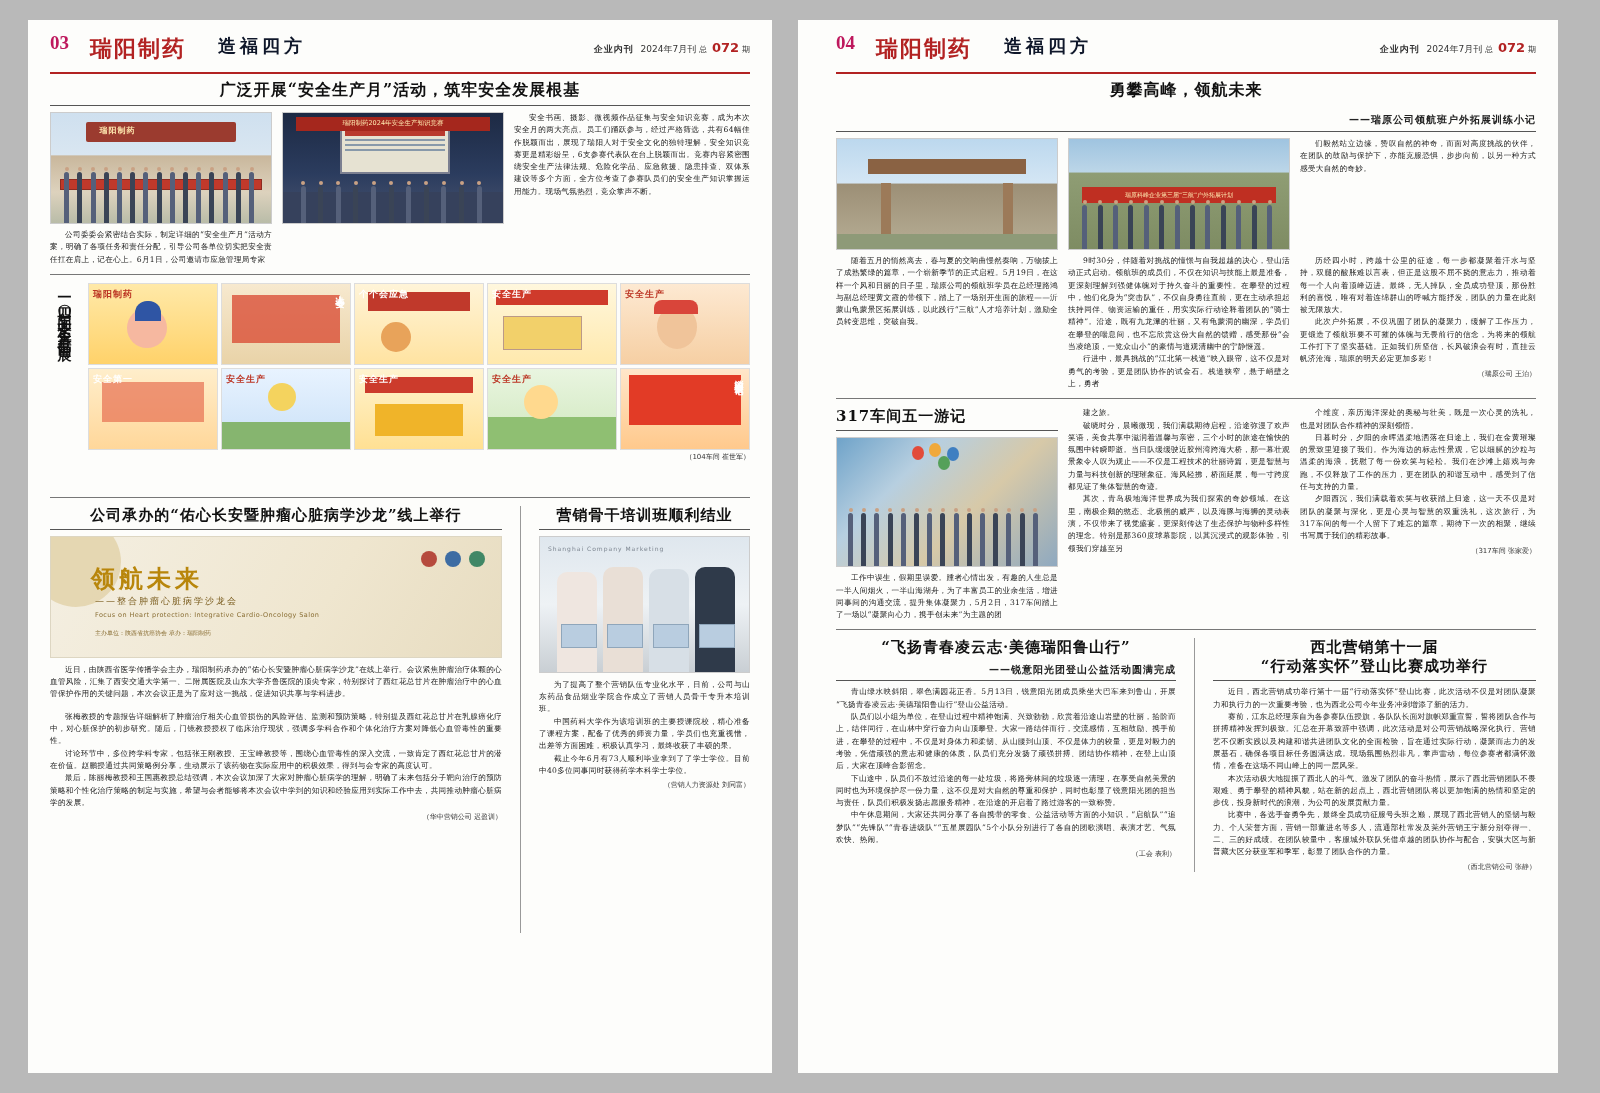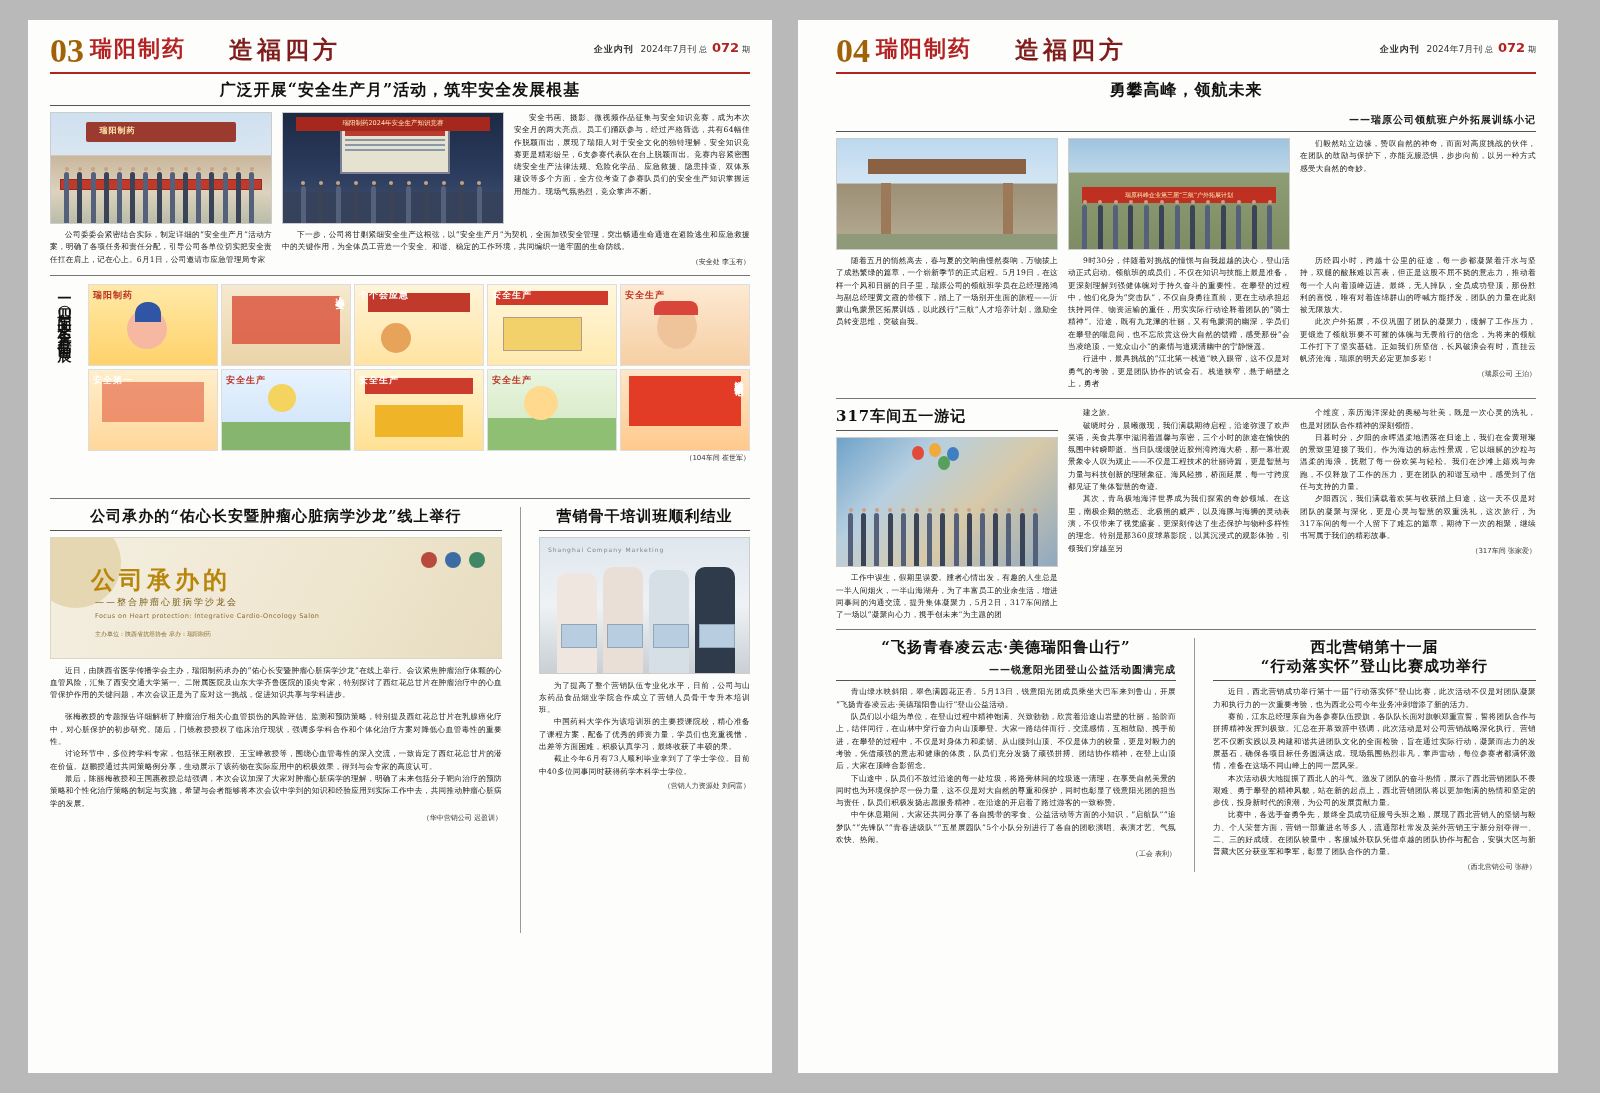--- a/index.html
+++ b/index.html
@@ -9,23 +9,23 @@
     font-family:"DejaVu Sans","Liberation Sans",sans-serif;
     overflow:hidden;
   }
   .spread{position:relative;width:1600px;height:1093px;display:flex;}
   .page{position:relative;background:#fdfdfb;width:744px;height:1053px;margin:20px 0 20px 0;}
   .page.left{margin-left:28px;}
   .page.right{margin-left:26px;padding-left:16px;}
 
   
   .masthead{position:relative;height:44px;border-bottom:2px solid #b22222;margin:8px 22px 0 22px;}
-  .mh-num{position:absolute;left:0;top:4px;font-size:34px;font-weight:bold;color:#a16207;font-family:"Liberation Serif",serif;}
+  .mh-num{position:absolute;left:0;top:4px;font-size:19px;font-weight:bold;color:#be185d;font-family:"Liberation Serif",serif;}
   .mh-name{position:absolute;left:40px;top:6px;font-size:22px;font-weight:bold;color:#b22222;letter-spacing:2px;font-family:"DejaVu Serif","Liberation Serif",serif;}
-  .mh-slogan{position:absolute;left:179px;top:6px;font-size:24px;font-weight:bold;color:#7f1d1d;letter-spacing:4px;font-family:"DejaVu Serif","Liberation Serif",serif;}
+  .mh-slogan{position:absolute;left:168px;top:6px;font-size:18px;font-weight:bold;color:#0f172a;letter-spacing:4px;font-family:"DejaVu Serif","Liberation Serif",serif;}
   .mh-right{position:absolute;right:0;top:12px;font-size:9px;color:#333;}
   .mh-right .lbl{font-weight:bold;letter-spacing:1px;}
   .mh-right .date{margin-left:4px;}
   .mh-right .issue{color:#b22222;font-weight:bold;font-size:13px;margin-left:2px;}
   .mh-right .qi{font-size:8px;color:#333;}
 
   .content{padding:6px 22px 0 22px;position:relative;}
 
   
   .headline{
@@ -187,24 +187,20 @@
           </div>
           <div class="col">
             <div class="txt">安全书画、摄影、微视频作品征集与安全知识竞赛，成为本次安全月的两大亮点。员工们踊跃参与，经过严格筛选，共有64幅佳作脱颖而出，展现了瑞阳人对于安全文化的独特理解，安全知识竞赛更是精彩纷呈，6支参赛代表队在台上脱颖而出。竞赛内容紧密围绕安全生产法律法规、危险化学品、应急救援、隐患排查、双体系建设等多个方面，全方位考查了参赛队员们的安全生产知识掌握运用能力。现场气氛热烈，竞众掌声不断。</div>
           </div>
         </div>
 
         <div class="cols">
           <div class="col" style="flex:0 0 222px;">
             <div class="txt">公司委委会紧密结合实际，制定详细的“安全生产月”活动方案，明确了各项任务和责任分配，引导公司各单位切实把安全责任扛在肩上，记在心上。6月1日，公司邀请市应急管理局专家</div>
           </div>
-          <div class="col">
-            <div class="txt">下一步，公司将甘剿紧细安全生产这根弦，以“安全生产月”为契机，全面加强安全管理，突出畅通生命通道在避险逃生和应急救援中的关键作用，为全体员工营造一个安全、和谐、稳定的工作环境，共同编织一道牢固的生命防线。</div>
-            <div class="byline">（安全处 李玉有）</div>
-          </div>
         </div>
       </div>
 
       <hr class="sep">
 
       <div style="display:flex;gap:8px;">
         <div style="flex:0 0 30px;display:flex;align-items:flex-start;justify-content:center;padding-top:6px;">
           <div class="vtitle">一〇四车间安全生产月书画展</div>
         </div>
         <div style="flex:1;">
@@ -266,21 +262,21 @@
 
       <div class="two-col-box">
 
         <div style="flex:0 0 452px;">
           <div class="headline h-mid">公司承办的“佑心长安暨肿瘤心脏病学沙龙”线上举行</div>
           <div class="salon">
             <div class="dot" style="left:-20px;top:-20px;width:90px;height:90px;background:#e3d4ad;"></div>
             <div class="dot" style="right:16px;top:14px;width:16px;height:16px;background:#2e7d5b;"></div>
             <div class="dot" style="right:40px;top:14px;width:16px;height:16px;background:#2a5f9e;"></div>
             <div class="dot" style="right:64px;top:14px;width:16px;height:16px;background:#b03a2e;"></div>
-            <div class="sn-title">公司承办的</div>
+            <div class="sn-title">领航未来</div>
             <div class="sn-sub">——整合肿瘤心脏病学沙龙会</div>
             <div class="sn-en">Focus on Heart protection: Integrative Cardio-Oncology Salon</div>
             <div class="sn-meta">主办单位：陕西省抗癌协会  承办：瑞阳制药</div>
           </div>
           <div class="cols" style="margin-top:6px;flex-direction:column;">
             <div class="col">
               <div class="txt">近日，由陕西省医学传播学会主办，瑞阳制药承办的“佑心长安暨肿瘤心脏病学沙龙”在线上举行。会议紧焦肿瘤治疗体颗的心血管风险，汇集了西安交通大学第一、二附属医院及山东大学齐鲁医院的顶尖专家，特别探讨了西红花总甘片在肿瘤治疗中的心血管保护作用的关键问题，本次会议正是为了应对这一挑战，促进知识共享与学科进步。</div>
             </div>
             <div class="col" style="flex:0 0 222px;">
               <div class="txt">张梅教授的专题报告详细解析了肿瘤治疗相关心血管损伤的风险评估、监测和预防策略，特别提及西红花总甘片在乳腺癌化疗中，对心脏保护的初步研究。随后，门镜教授授权了临床治疗现状，强调多学科合作和个体化治疗方案对降低心血管毒性的重要性。</div>

